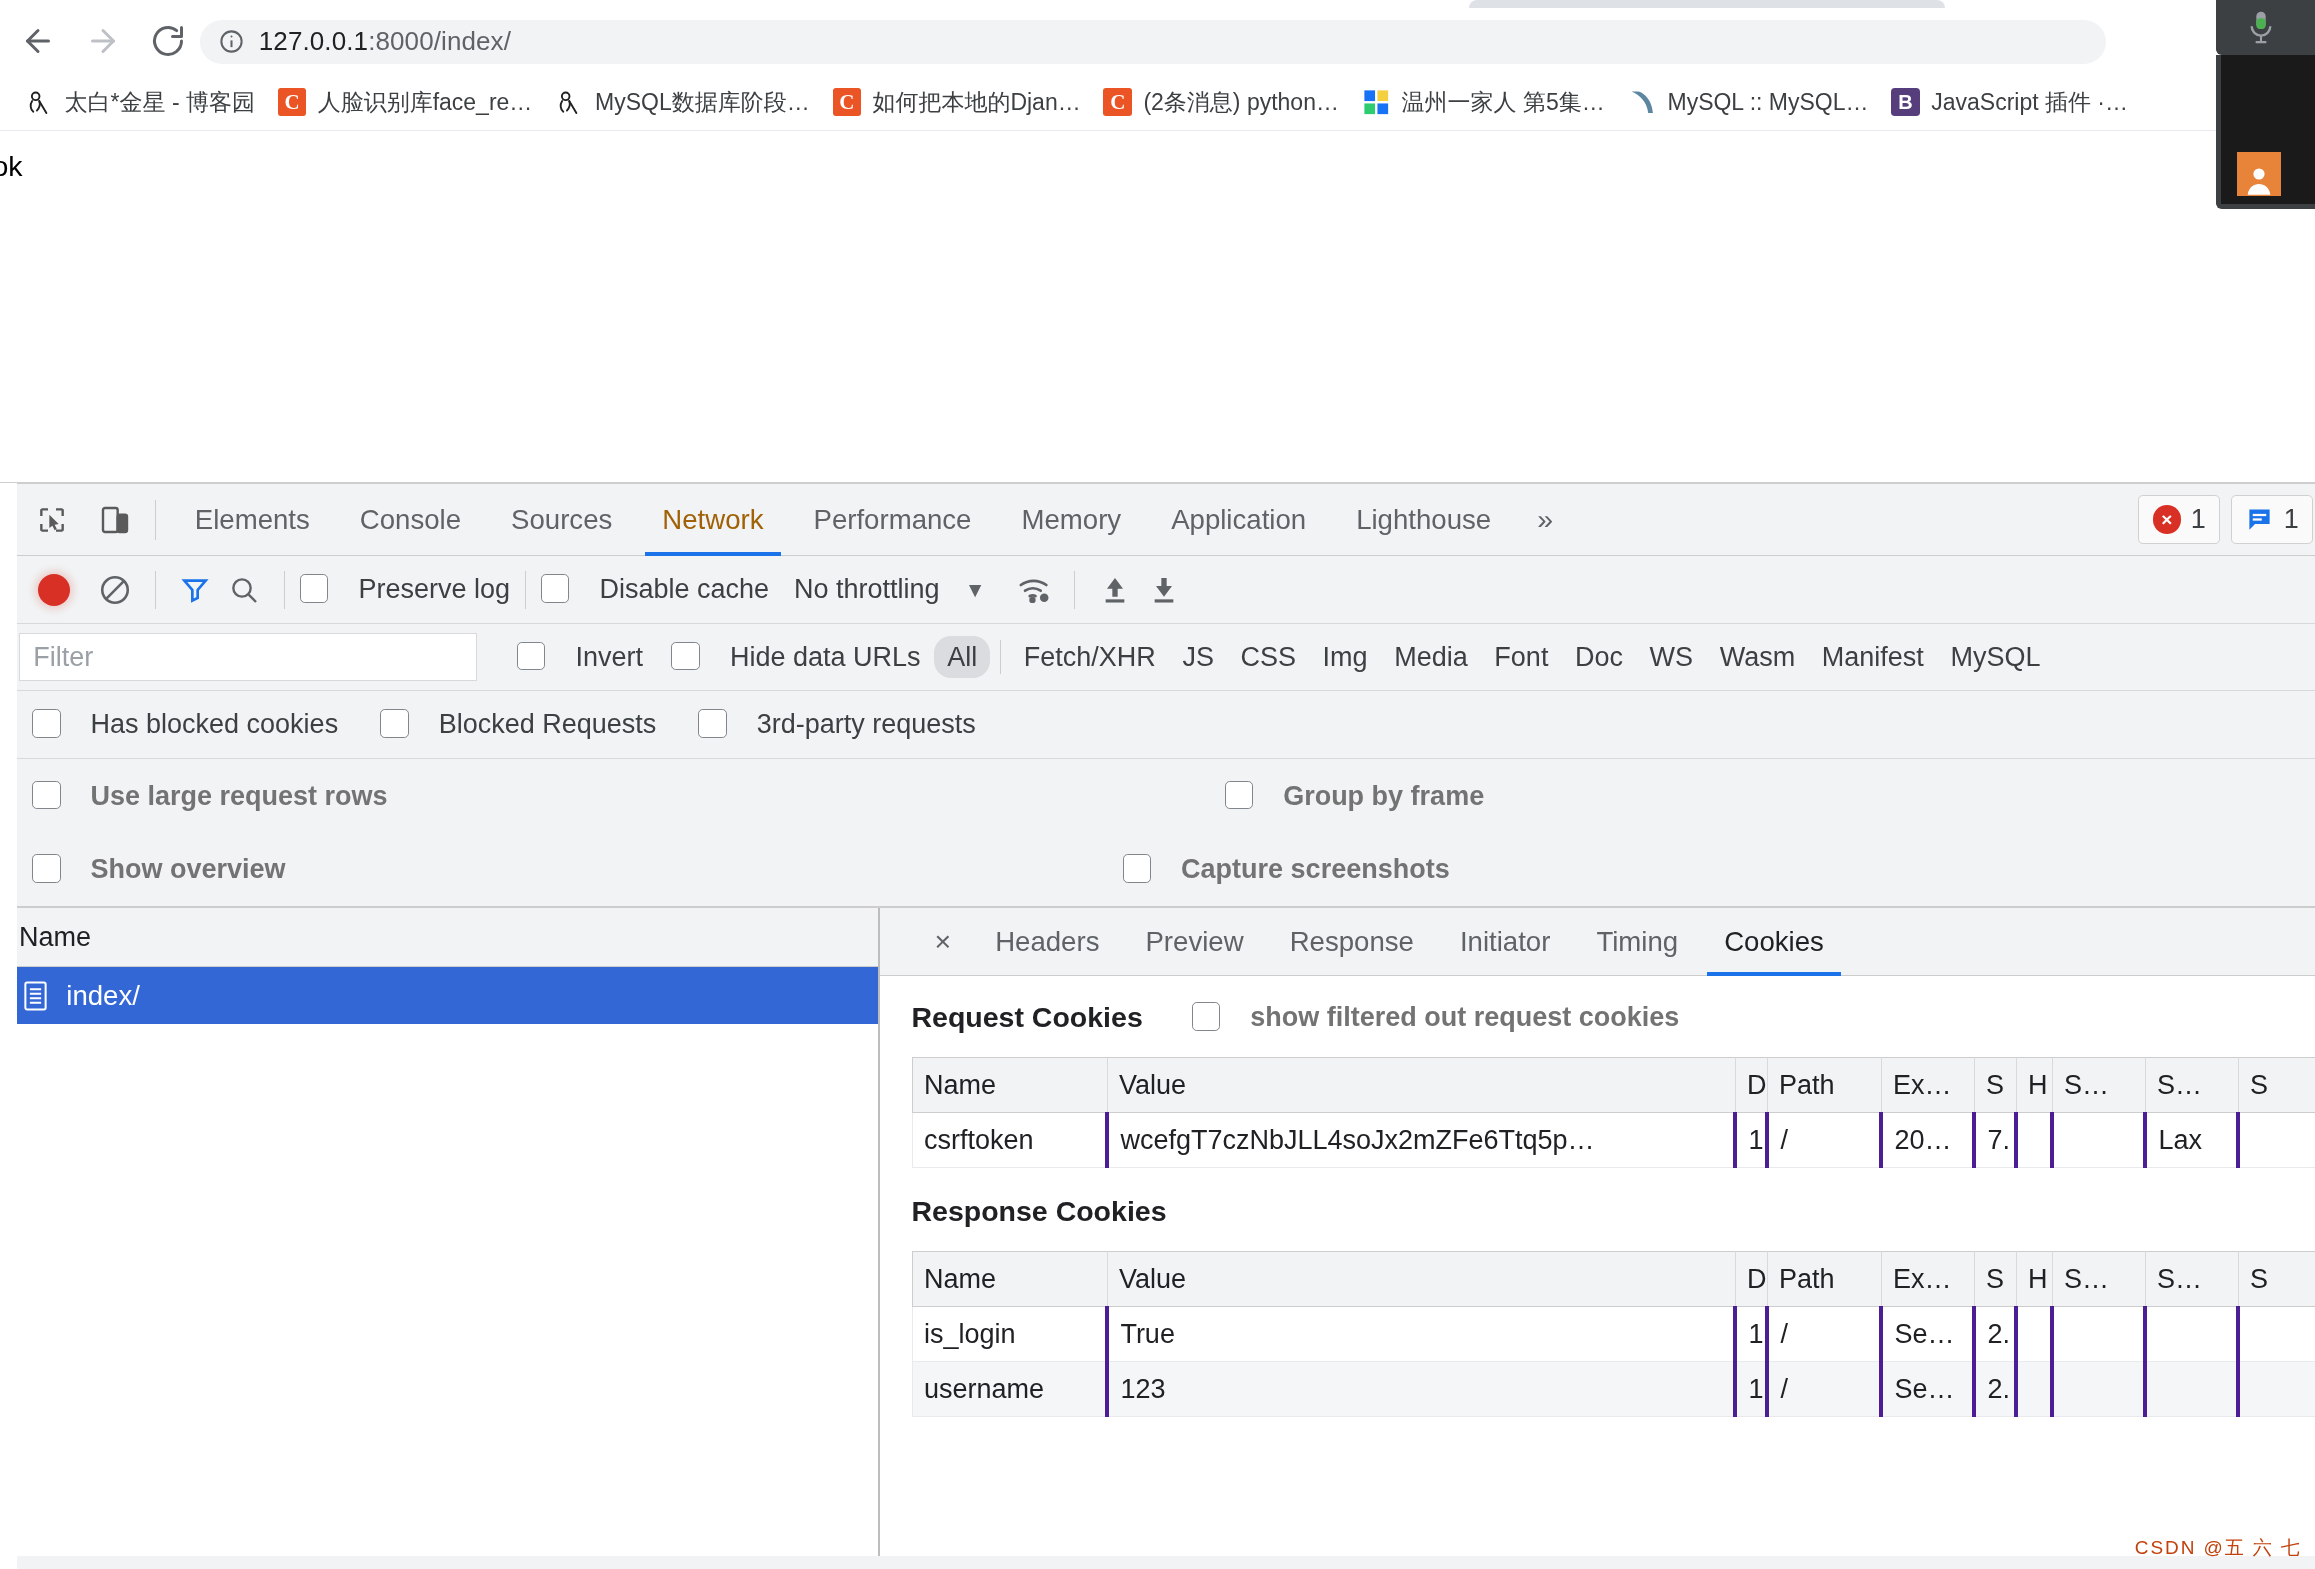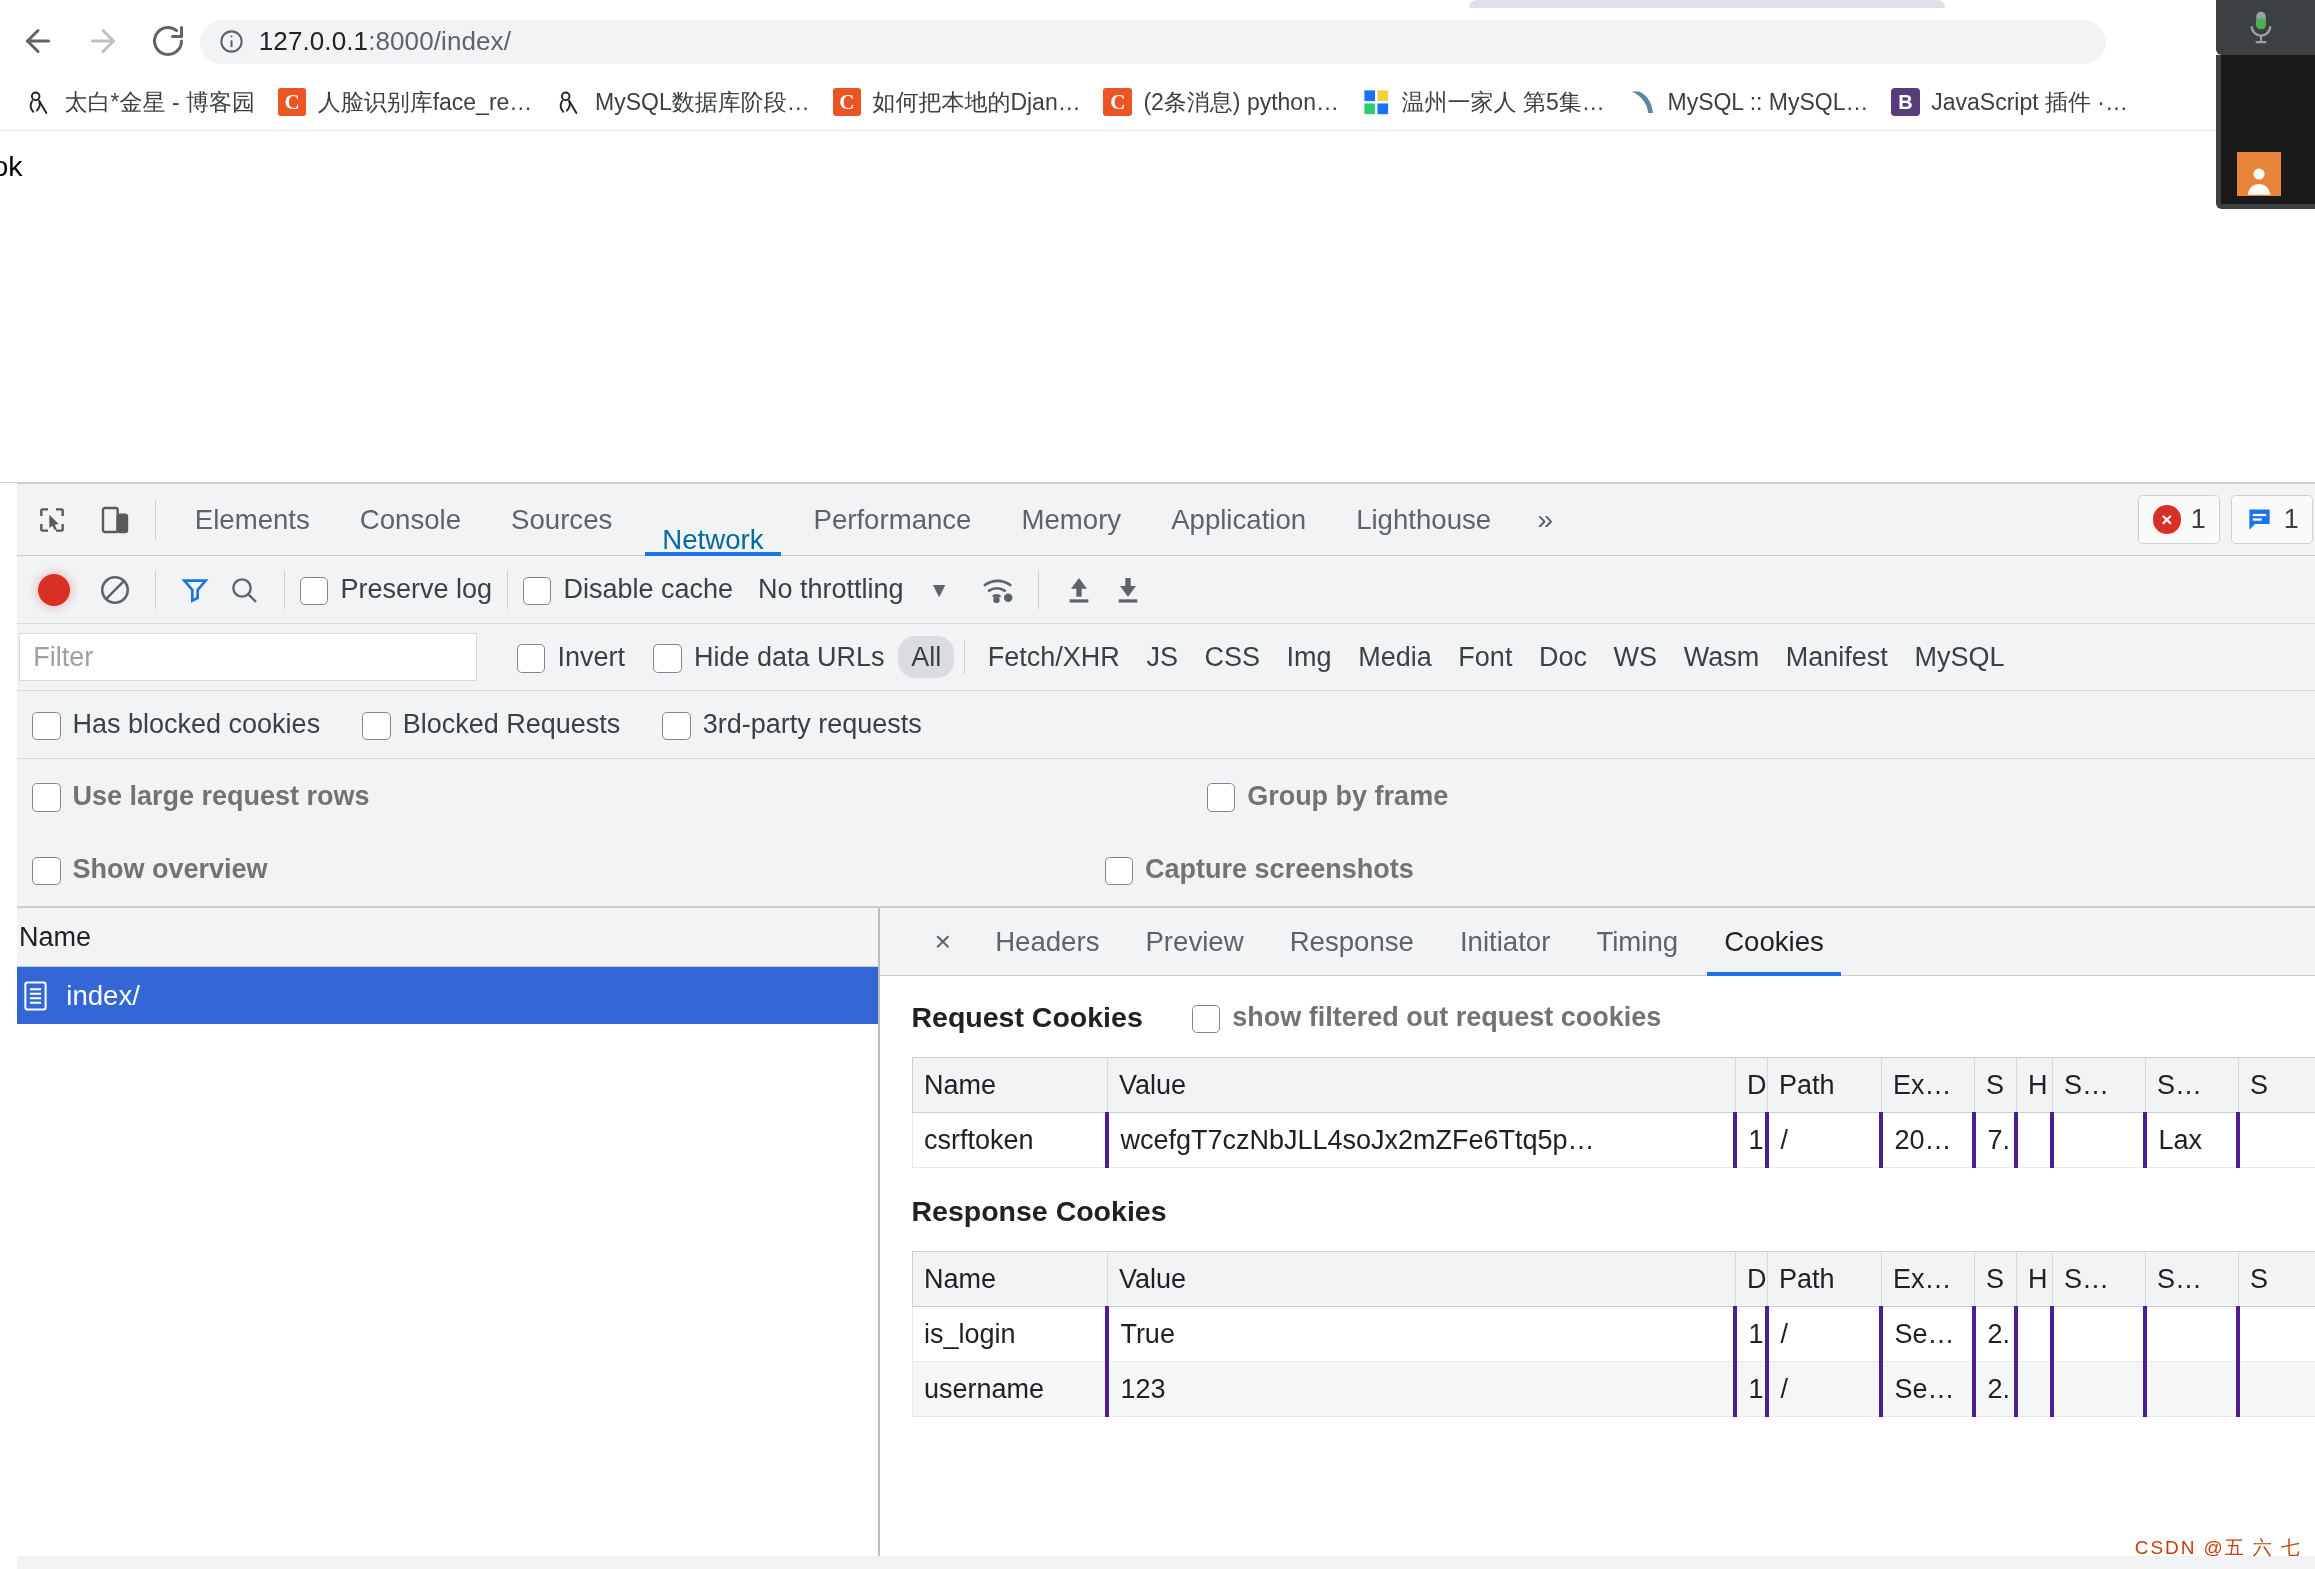--- a/index.html
+++ b/index.html
@@ -89,21 +89,21 @@
   }
   .dt-icobtn {
     width: 55px; height: 55px; display: flex; align-items: center; justify-content: center;
     color: #5a5a5a; margin-left: 7.6px;
   }
   .dt-sep { width: 1px; height: 40px; background: #cdcdcd; margin: 0 13.3px; }
   .dt-tab {
     font-size: 27.6px; color: #5f6368; padding: 0 25px; height: 72px;
     display: flex; align-items: center; position: relative; white-space: nowrap;
   }
-  .dt-tab.active { color: #0369a1; align-items: flex-end; }
+  .dt-tab.active { color: #a16207; }
   .dt-tab.active::after {
     content: ""; position: absolute; left: 7.6px; right: 7.6px; bottom: 0; height: 3.8px;
     background: #1a73e8;
   }
   .dt-more { font-size: 28.5px; color: #5f6368; padding: 0 21px; }
   .dt-right { margin-left: auto; display: flex; align-items: center; gap: 11.4px; padding-right: 19px; }
   .badge {
     display: flex; align-items: center; gap: 9.5px; height: 49px; padding: 0 13.3px;
     border: 1px solid #d0d0d0; border-radius: 4.8px; background: #fafafa;
     font-size: 27px; color: #3c4043;
@@ -118,21 +118,21 @@
     height: 68px; display: flex; align-items: center; background: #f1f3f4;
     border-bottom: 1px solid #d7d9dc; padding-left: 7.6px;
   }
   .rec-dot { width: 32px; height: 32px; border-radius: 50%; background: #d93025; margin: 0 21px 0 13.3px; box-shadow: 0 0 7.6px 3.8px rgba(217,48,37,.18); }
   .tb-ico { width: 49px; height: 49px; display: flex; align-items: center; justify-content: center; color: #5f6368; }
   .tb-sep { width: 1px; height: 38px; background: #cdcdcd; margin: 0 15px; }
   .cbx {
     width: 28.5px; height: 28.5px; border: 1.9px solid #80868b; border-radius: 4.8px;
     background: #fff; flex: 0 0 28.5px;
   }
-  .cbxlabel { display: flex; align-items: flex-end; gap: 12px; font-size: 27px; color: #3c4043; white-space: nowrap; }
+  .cbxlabel { display: flex; align-items: flex-start; gap: 30px; font-size: 27px; color: #3c4043; white-space: nowrap; }
   .throttle { font-size: 27px; color: #3c4043; margin-left: 25px; }
   .caret { margin-left: 25px; color: #5f6368; font-size: 21px; }
 
   .dt-filterbar {
     height: 67px; display: flex; align-items: center; background: #f1f3f4;
     border-bottom: 1px solid #d7d9dc;
   }
   .filter-input {
     width: 458px; height: 48px; background: #ffffff; border: 1px solid #d7d9dc;
     margin-left: 1.9px; display: flex; align-items: center; padding-left: 13.3px;

